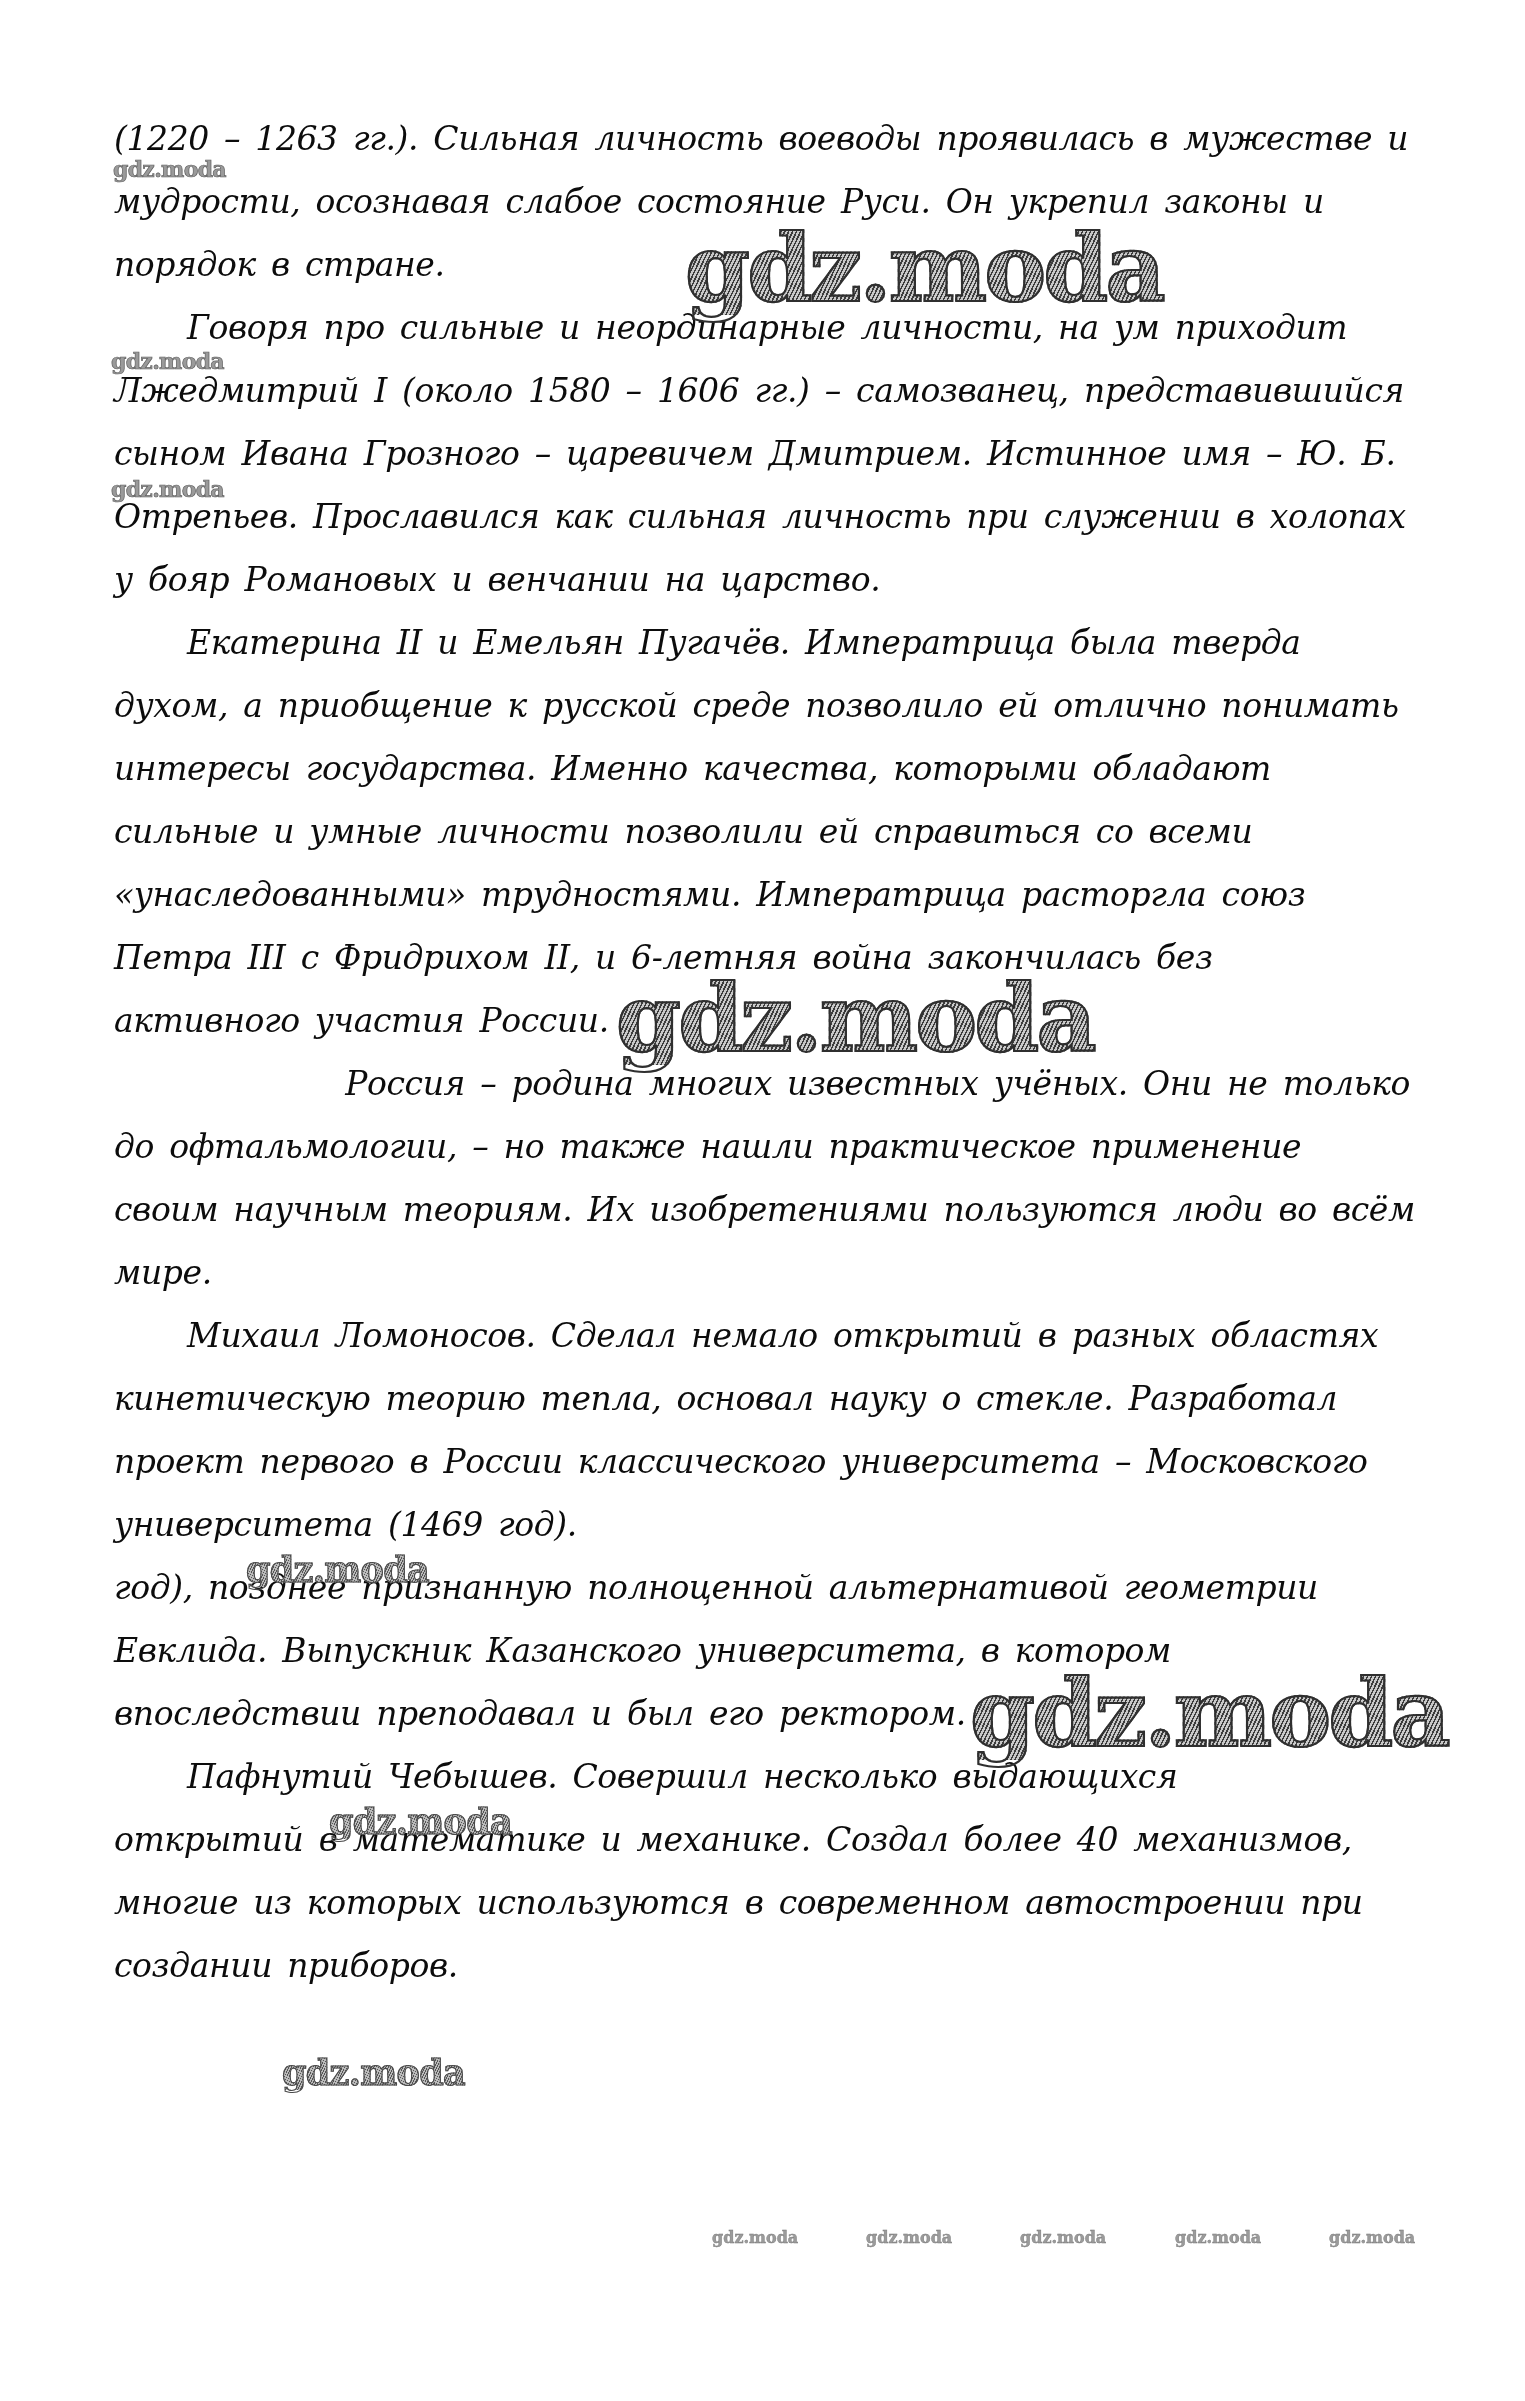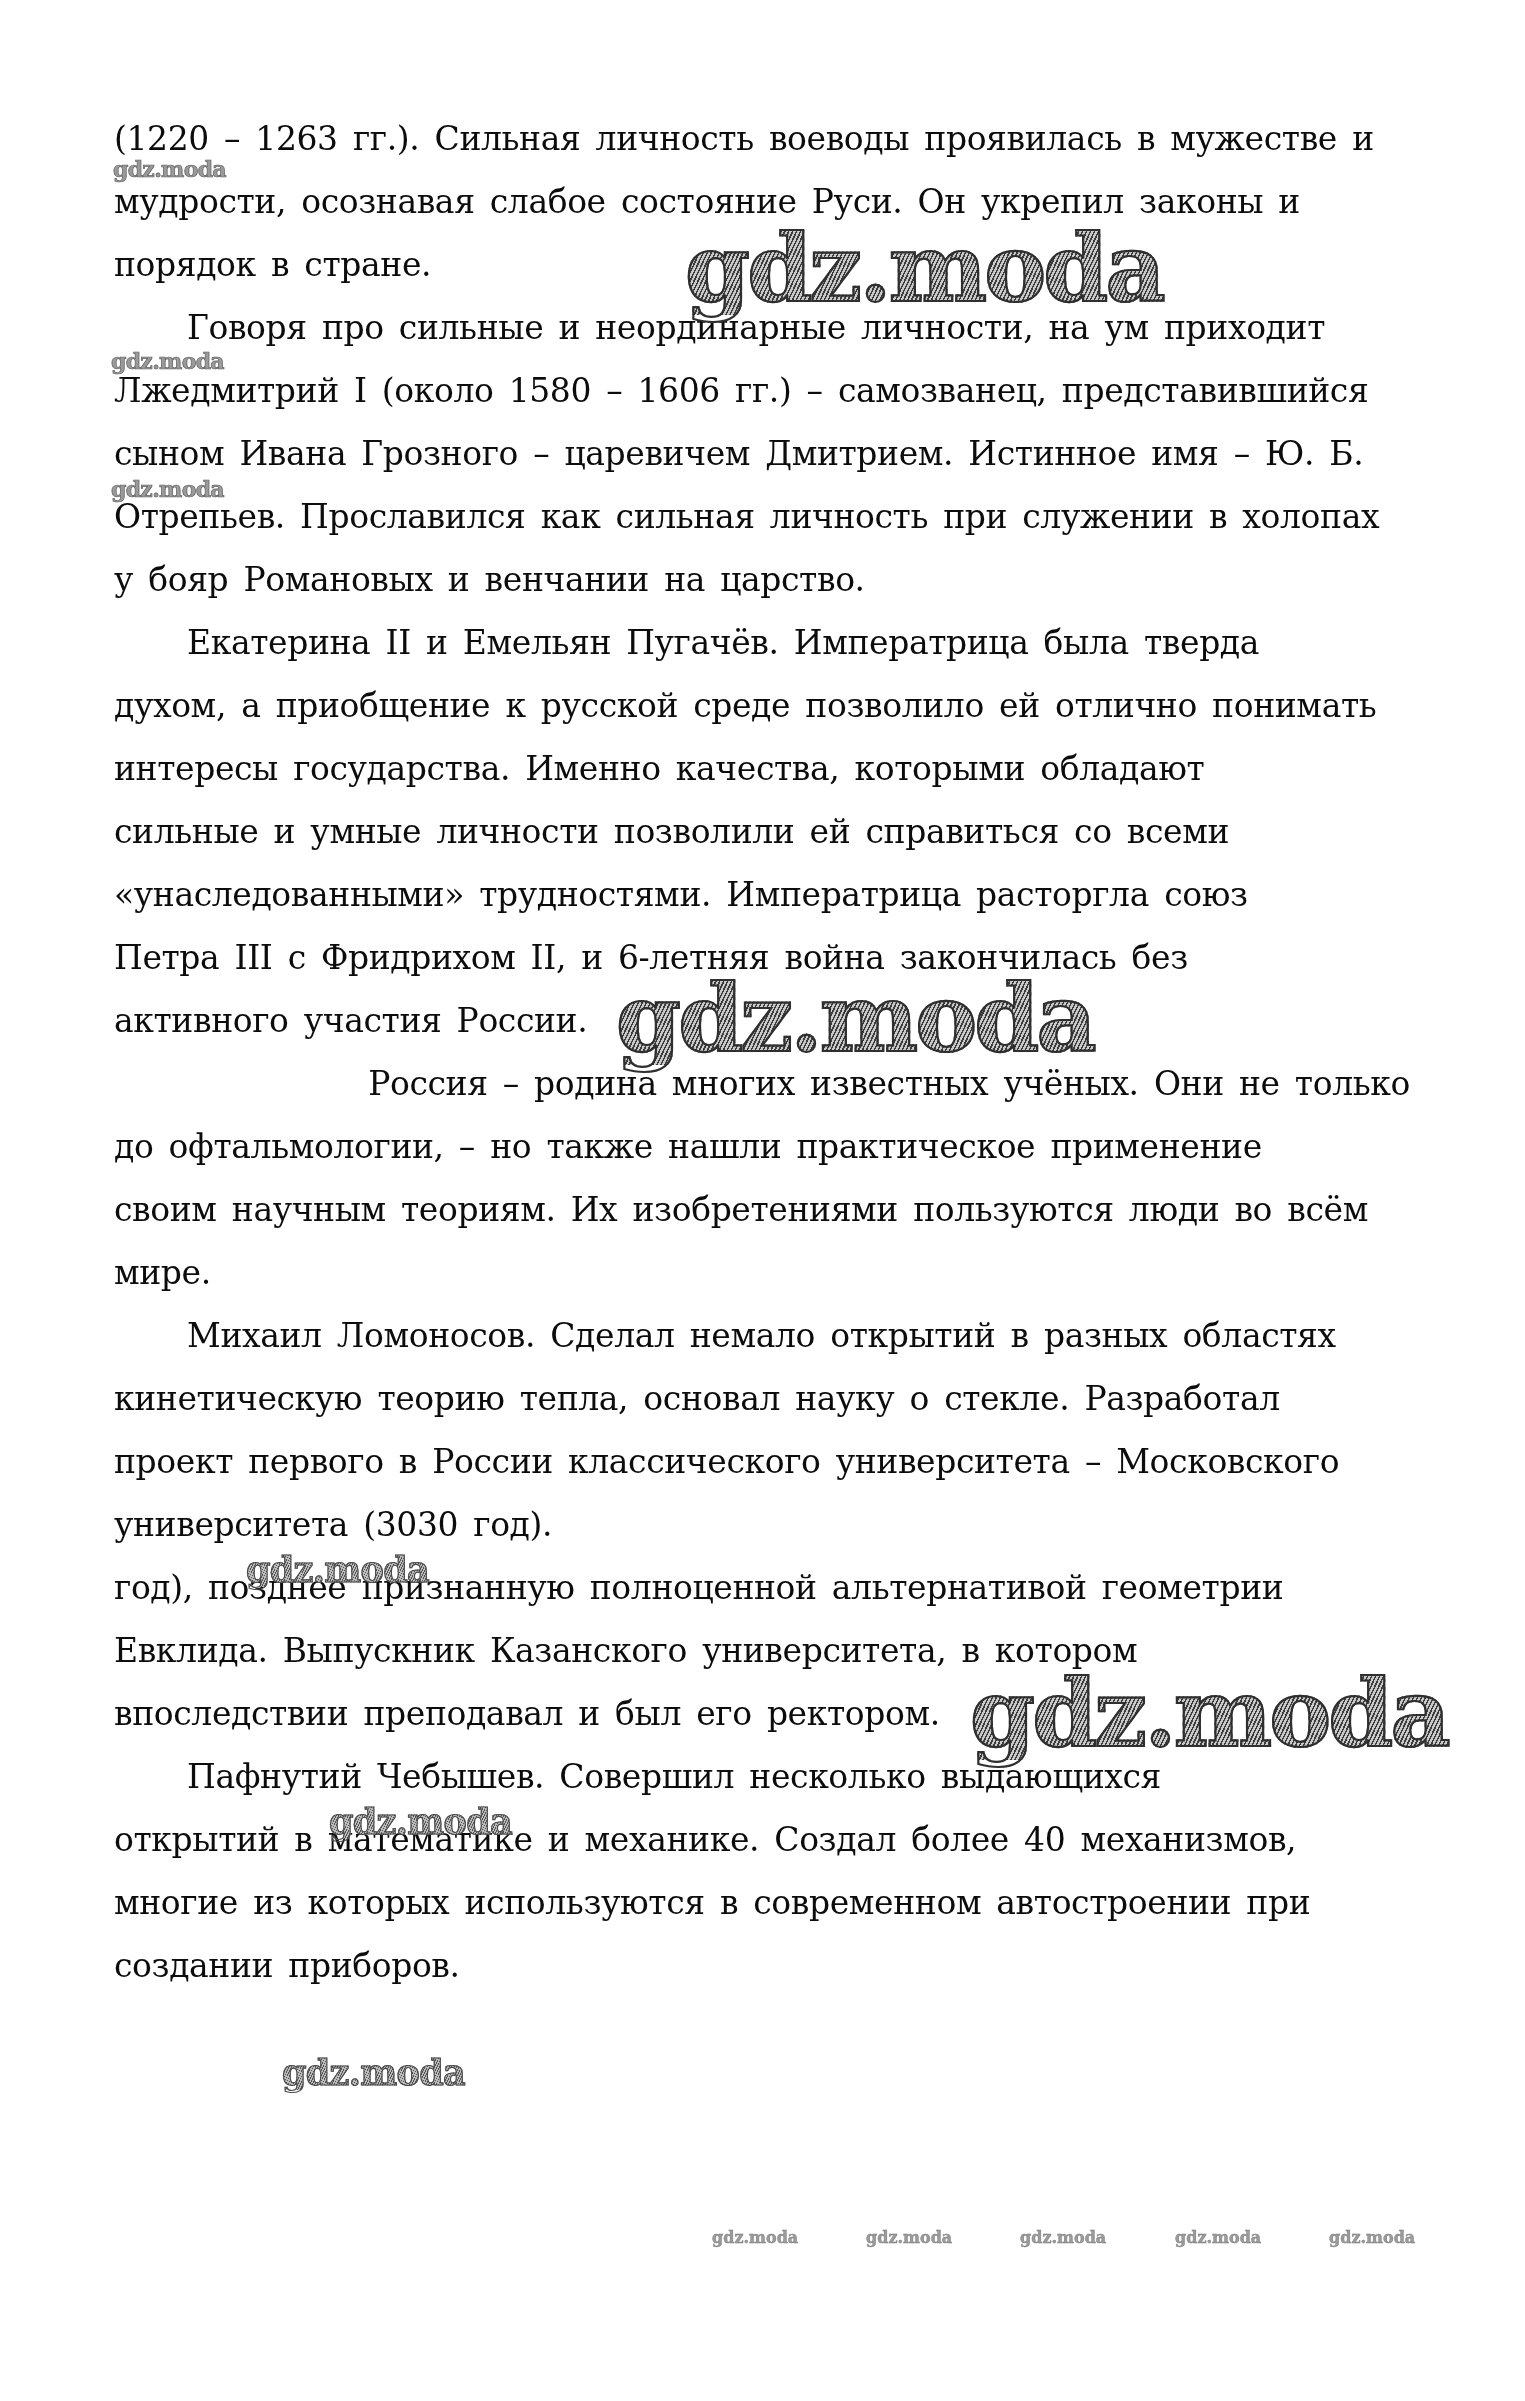--- a/index.html
+++ b/index.html
@@ -14,20 +14,21 @@
   .text-block {
     position: absolute;
     left: 114px;
     top: 107px;
     width: 1296px;
     color: #0c0c0c;
   }
   .line {
     height: 63px;
     line-height: 63px;
+    font-style: italic;
     font-size: 33px;
     letter-spacing: -0.4px;
     word-spacing: 5.1px;
     white-space: nowrap;
   }
   .indent-normal { padding-left: 73px; }
   .indent-large  { padding-left: 118px; text-align: right; }
   .wm {
     position: absolute;
     font-weight: bold;
@@ -87,21 +88,21 @@
       <div class="line">«унаследованными» трудностями. Императрица расторгла союз</div>
       <div class="line">Петра III с Фридрихом II, и 6-летняя война закончилась без</div>
       <div class="line">активного участия России.</div>
       <div class="line indent-large">Россия – родина многих известных учёных. Они не только</div>
       <div class="line">до офтальмологии, – но также нашли практическое применение</div>
       <div class="line">своим научным теориям. Их изобретениями пользуются люди во всём</div>
       <div class="line">мире.</div>
       <div class="line indent-normal">Михаил Ломоносов. Сделал немало открытий в разных областях</div>
       <div class="line">кинетическую теорию тепла, основал науку о стекле. Разработал</div>
       <div class="line">проект первого в России классического университета – Московского</div>
-      <div class="line">университета (3030 год).</div>
+      <div class="line">университета (1469 год).</div>
       <div class="line">год), позднее признанную полноценной альтернативой геометрии</div>
       <div class="line">Евклида. Выпускник Казанского университета, в котором</div>
       <div class="line">впоследствии преподавал и был его ректором.</div>
       <div class="line indent-normal">Пафнутий Чебышев. Совершил несколько выдающихся</div>
       <div class="line">открытий в математике и механике. Создал более 40 механизмов,</div>
       <div class="line">многие из которых используются в современном автостроении при</div>
       <div class="line">создании приборов.</div>
     </div>
   <div id="wm-layer">
       <span class="wm wm-xl" style="left: 685px; top: 222px;">gdz.moda</span>

